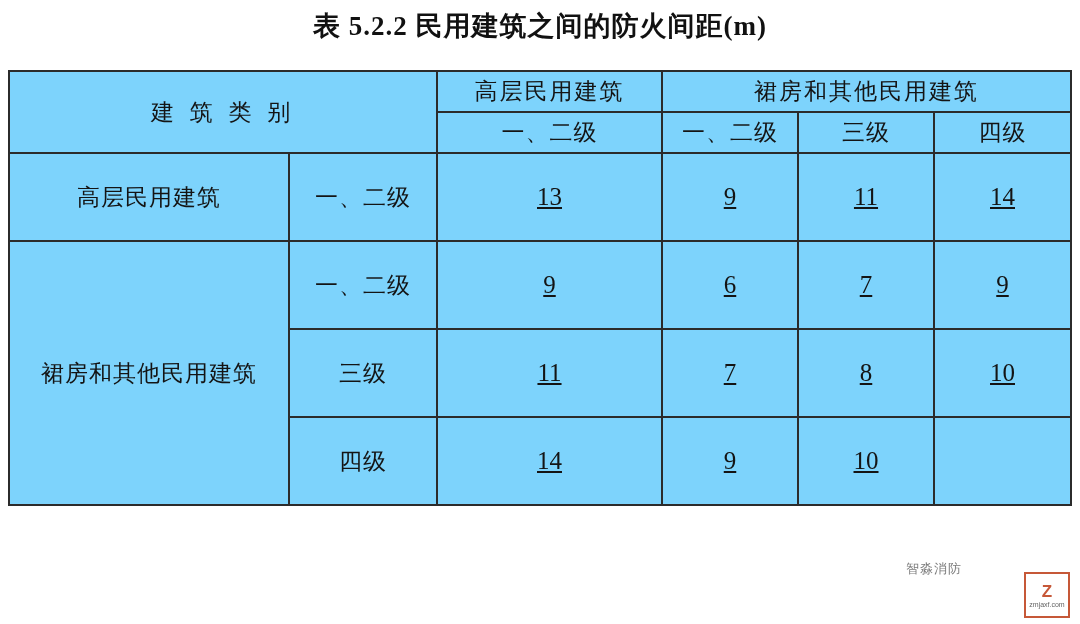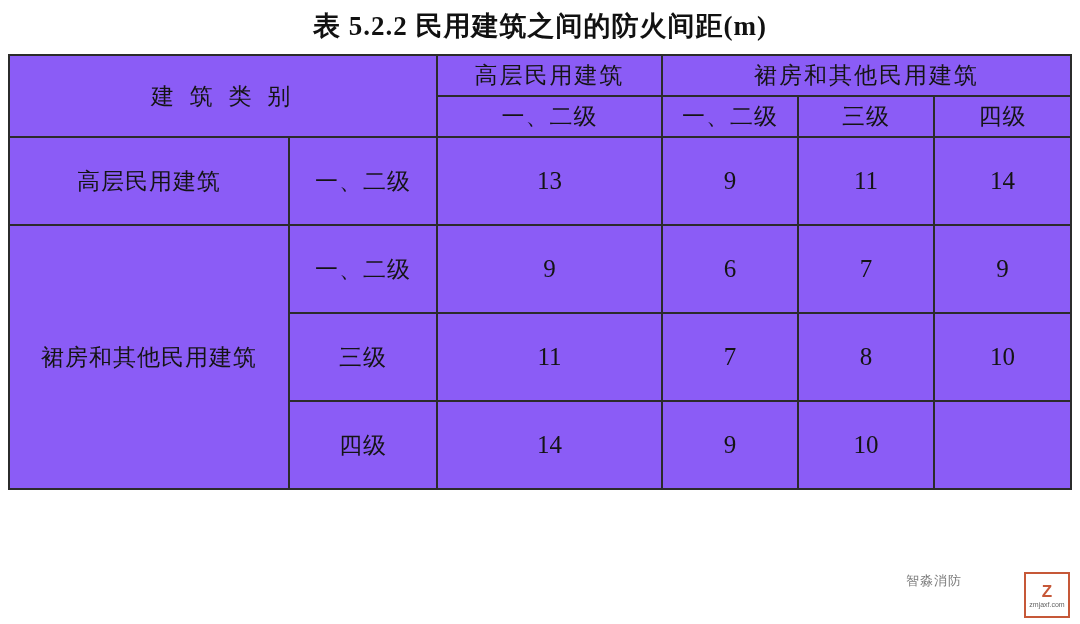--- a/index.html
+++ b/index.html
@@ -27,35 +27,36 @@
     letter-spacing: 1px;
     padding-top: 8px;
     padding-bottom: 10px;
     font-weight: 600;
     color: #111;
     font-family: "Liberation Serif", "DejaVu Serif", serif;
   }
   table.fire-table {
     border-collapse: collapse;
     width: 1064px;
-    margin: 0 8px;
+    margin: 16px 8px;
     table-layout: fixed;
-    background: #8b5cf6;
+    background: #7dd3fc;
   }
   table.fire-table td {
     border: 2px solid #2b2b2b;
     text-align: center;
     vertical-align: middle;
     font-size: 23px;
     color: #141414;
     padding: 4px 2px;
     font-family: "Liberation Serif", "DejaVu Serif", serif;
   }
   table.fire-table td.num {
     font-size: 25px;
+    text-decoration: underline;
   }
   .cat-head {
     font-size: 23px;
     letter-spacing: 5px;
   }
   .rowlabel {
     font-size: 23px;
     letter-spacing: 1px;
   }
   .rowlabel-tall {
@@ -104,21 +105,21 @@
   }
   .wm-text {
     font-size: 20px;
     color: #1f1f1f;
     font-family: "Liberation Sans", sans-serif;
     font-weight: 600;
   }
   .wm-small {
     position: absolute;
     right: 118px;
-    bottom: 34px;
+    bottom: 46px;
     font-size: 13px;
     color: #7b7b7b;
     font-family: "Liberation Sans", sans-serif;
     letter-spacing: 1px;
   }
 </style>
 </head>
 <body>
 
 <div class="page">

